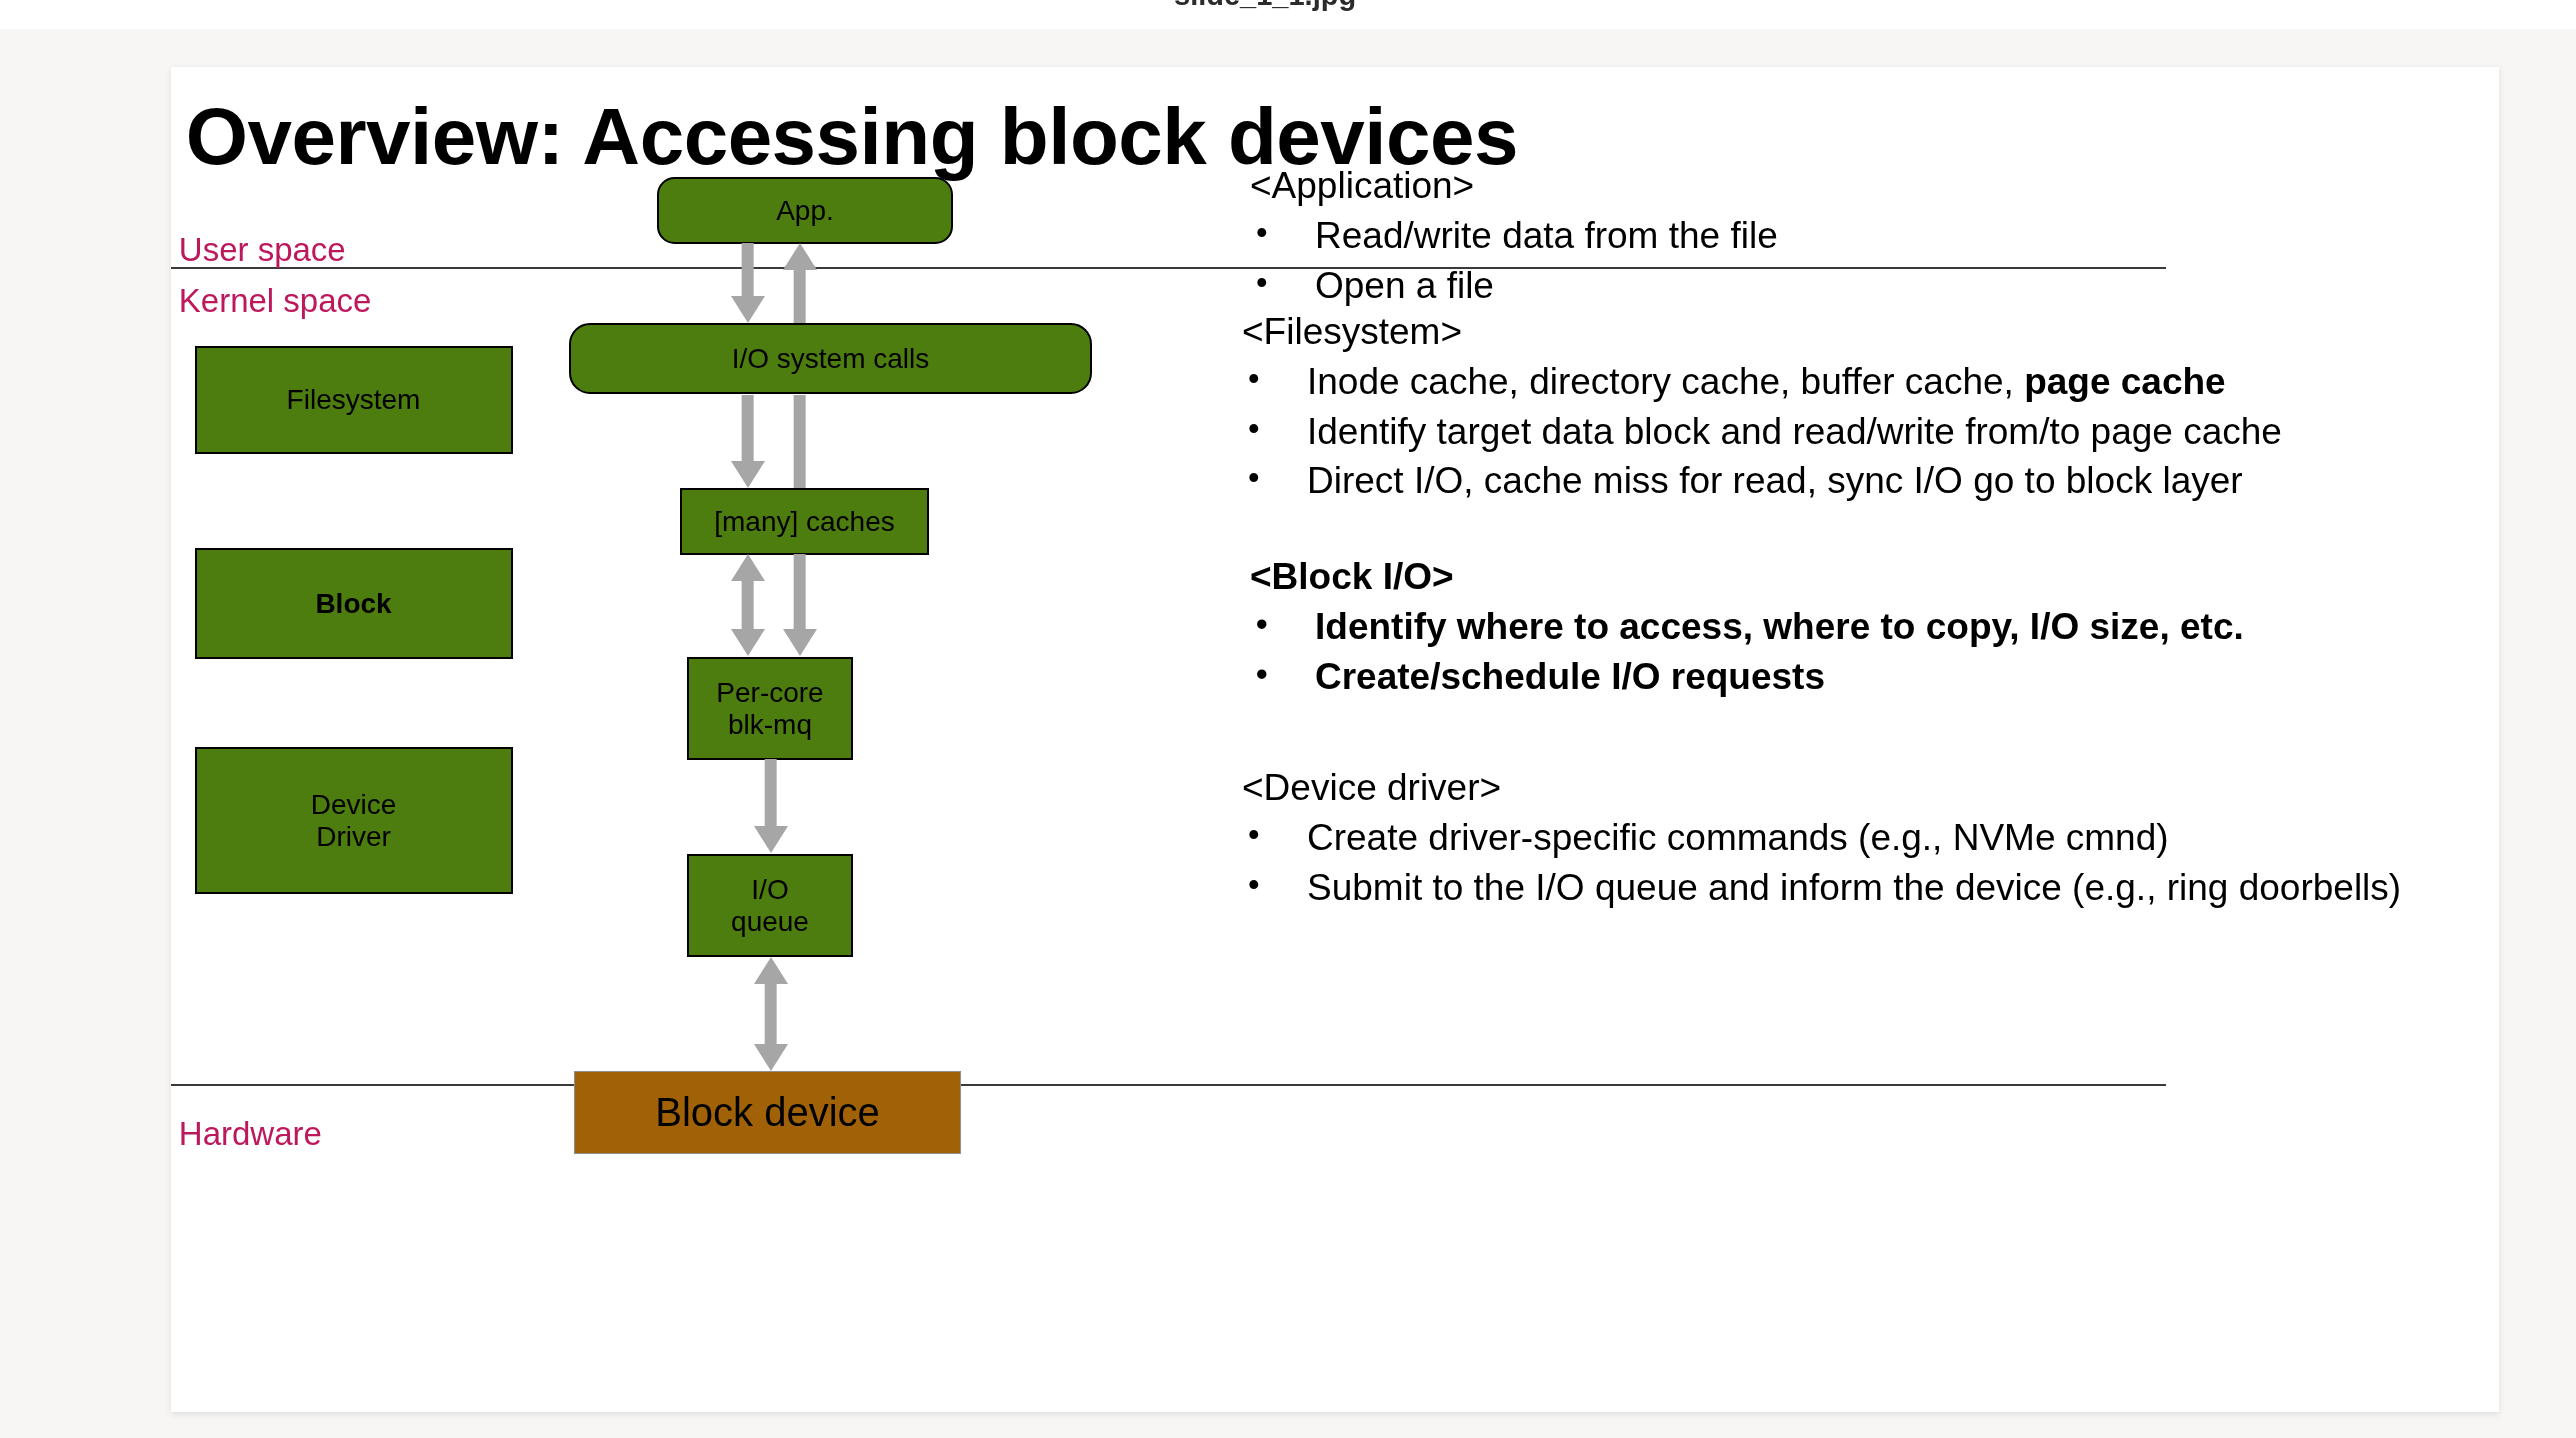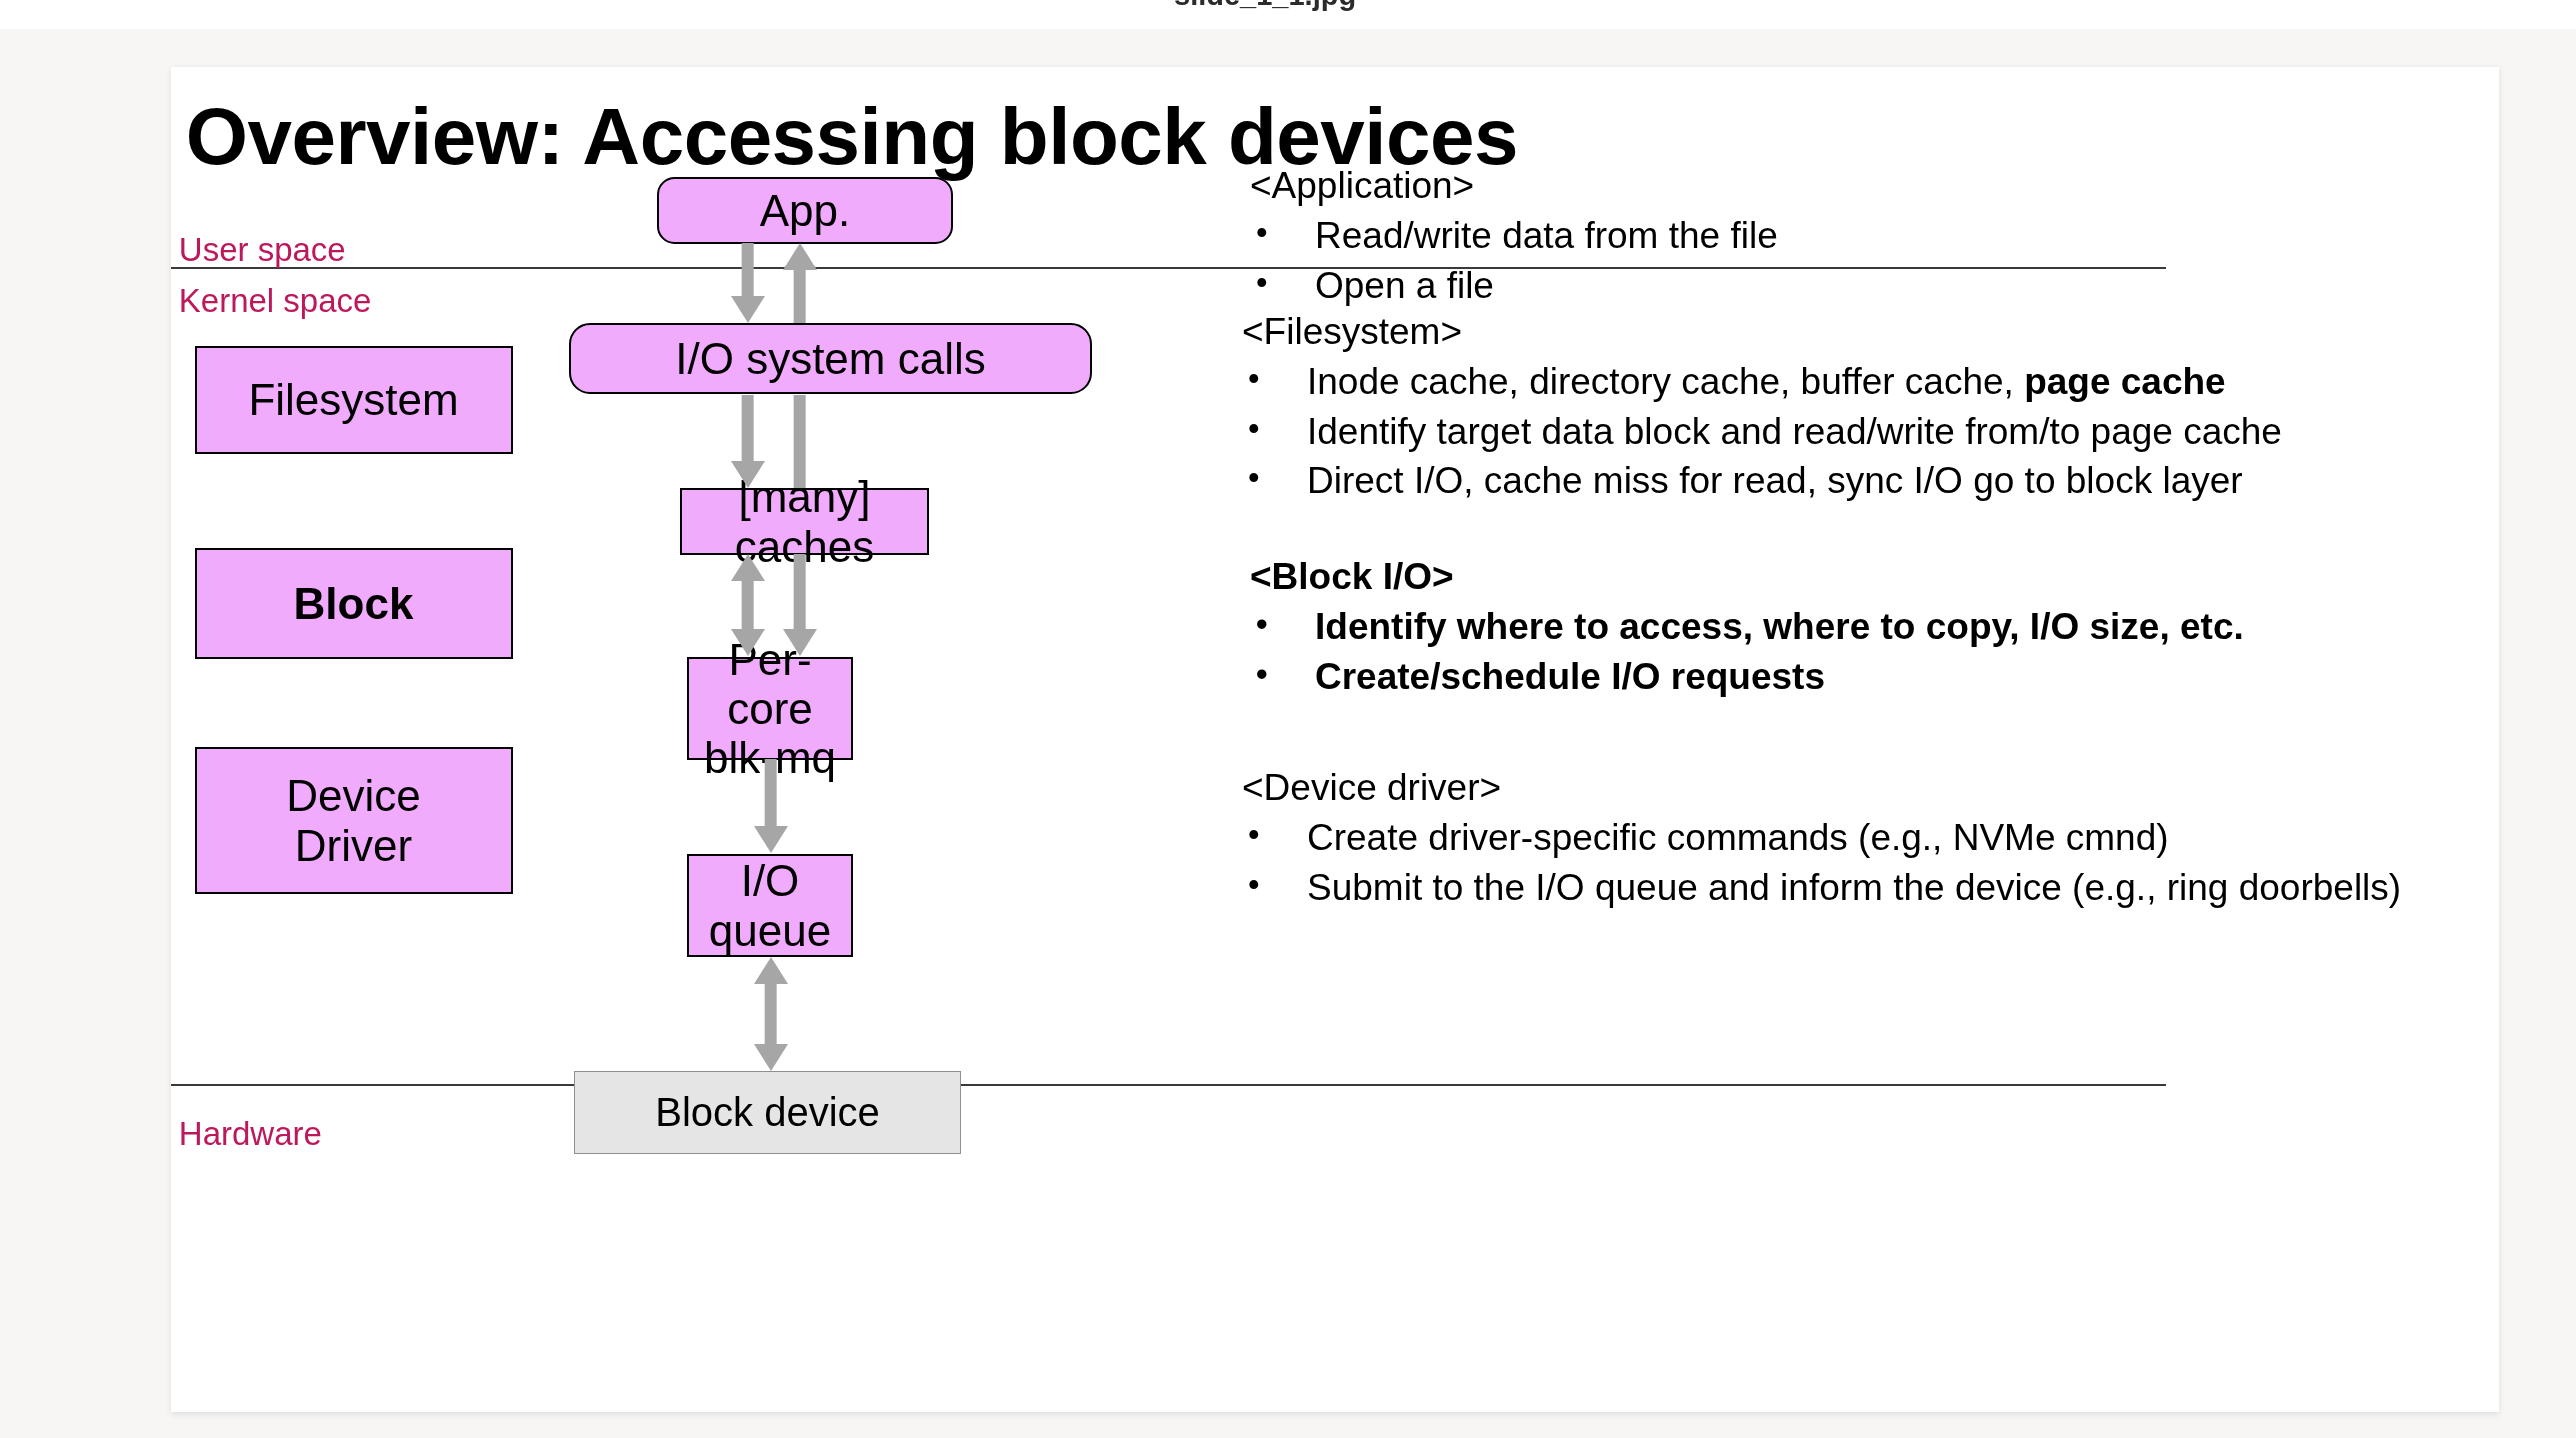--- a/index.html
+++ b/index.html
@@ -57,33 +57,33 @@
     color: #000000;
     letter-spacing: -0.5px;
     white-space: nowrap;
   }
 
   
   .dbox {
     position: absolute;
     box-sizing: border-box;
     border: 2.9px solid #000;
-    background: #f0abfc;
+    background: #4d7c0f;
     display: flex;
     align-items: center;
     justify-content: center;
     text-align: center;
-    font-size: 44px;
+    font-size: 28px;
     color: #000;
     line-height: 1.12;
   }
   .dbox.rounded { border-radius: 17.6px; }
   .dbox.bold { font-weight: bold; }
   .dbox.filled {
-    background: #e5e5e5;
+    background: #a16207;
     border: 1px solid #8f8f8f;
     font-size: 40px;
   }
 
   .hline {
     position: absolute;
     height: 0;
     border-top: 2px solid #3a3a3a;
   }
 

